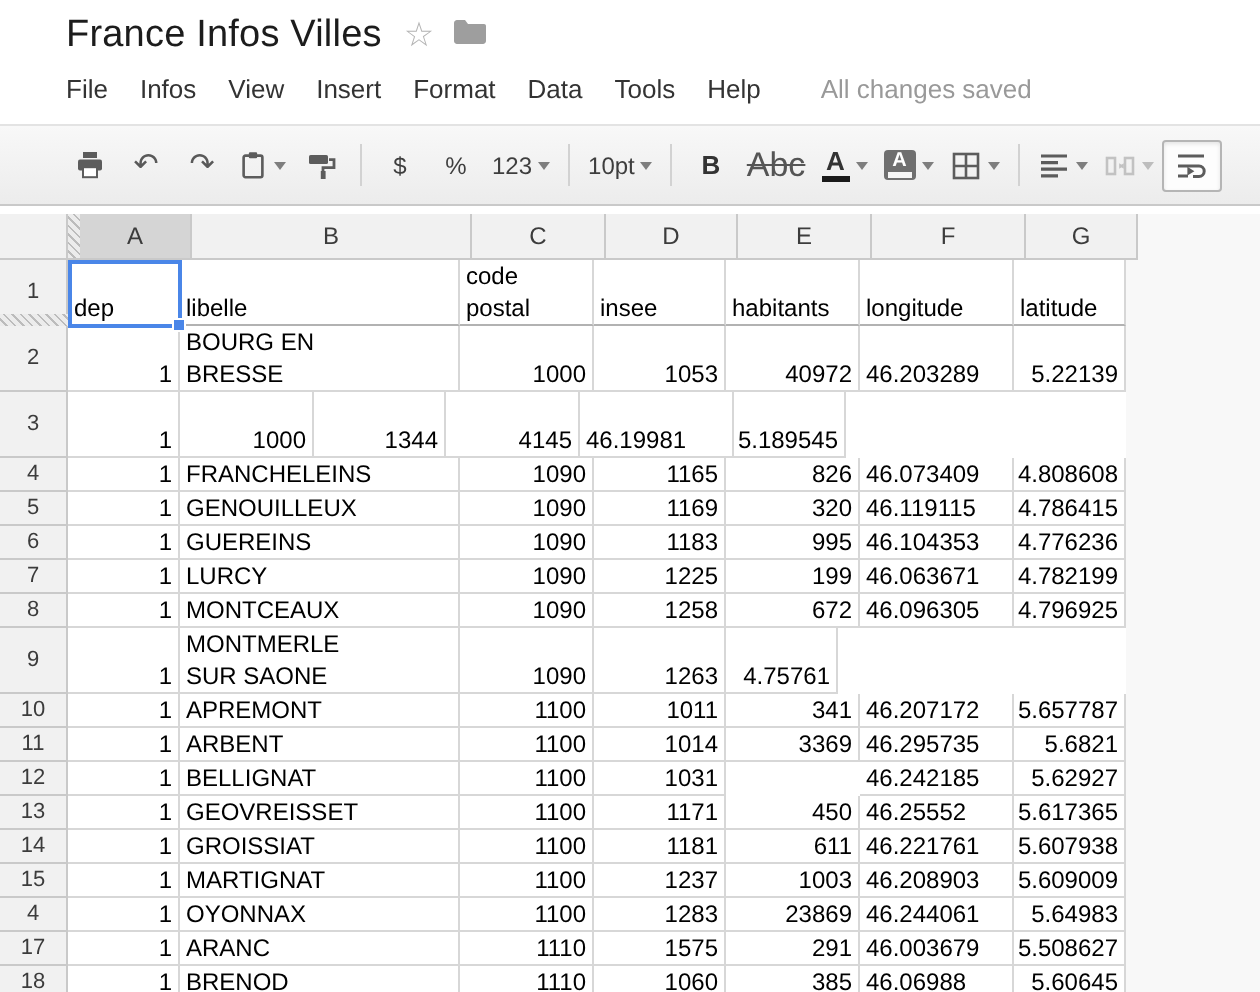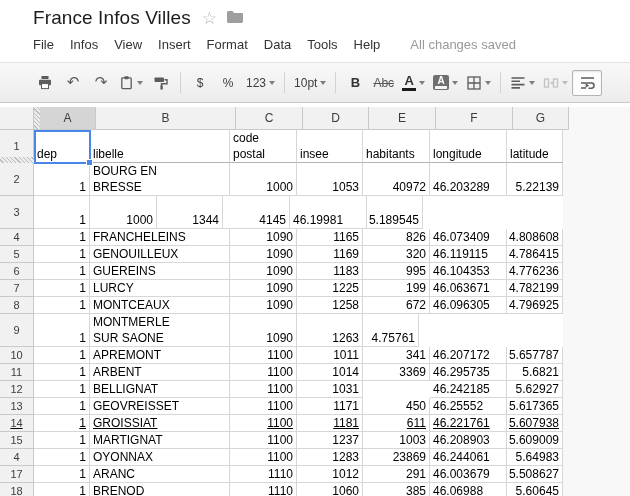--- a/index.html
+++ b/index.html
@@ -24,21 +24,21 @@
            display:flex;align-items:center;padding-left:31px;}
   .tbtn{display:flex;align-items:center;justify-content:center;height:24px;min-width:20px;
         padding:0 4px;color:#5c5c5c;cursor:default;}
   .tbtn svg{display:block;}
   .tsep{width:1px;height:21px;background:#d2d2d2;margin:0 5px;}
   .caret{width:0;height:0;border-left:3.5px solid transparent;border-right:3.5px solid transparent;
          border-top:4px solid #7e7e7e;margin-left:3px;}
   .caret.dim{border-top-color:#bdbdbd;}
   .tb-text{font-size:12px;color:#3e3e3e;}
   .tb-bold{font-size:13px;font-weight:bold;color:#333;}
-  .tb-strike{font-size:12px;color:#555;text-decoration:line-through;}
+  .tb-strike{font-size:17px;color:#555;text-decoration:line-through;}
   .a-color{display:flex;flex-direction:column;align-items:center;}
   .a-color .glyph{font-size:13px;font-weight:bold;color:#333;line-height:13px;}
   .a-color .bar{width:14px;height:3px;background:#1a1a1a;margin-top:1px;}
   .fill-box{width:16px;height:15px;background:#6f6f6f;border-radius:2px;display:flex;flex-direction:column;
             align-items:center;justify-content:flex-start;}
   .fill-box .glyph{color:#fff;font-size:10px;font-weight:bold;line-height:11px;}
   .fill-box .bar{width:12px;height:3px;background:#f5f5f5;margin-top:0px;}
   .tbtn.disabled{color:#c2c2c2;}
   .tbtn.active-box{border:1px solid #b5b5b5;background:#fdfdfd;border-radius:2px;
                    box-shadow:inset 0 1px 2px rgba(0,0,0,.10);height:24px;}
@@ -354,21 +354,21 @@
         <div class="grid-row" style="height: 17px;">
           <div class="rowh">13</div>
           <div class="cell num" style="width: 56px;">1</div>
           <div class="cell" style="width: 140px;">GEOVREISSET</div>
           <div class="cell num" style="width: 67px;">1100</div>
           <div class="cell num" style="width: 66px;">1171</div>
           <div class="cell num" style="width: 67px;">450</div>
           <div class="cell" style="width: 77px;">46.25552</div>
           <div class="cell num" style="width: 56px;">5.617365</div>
         </div>
-        <div class="grid-row" style="height: 17px; text-decoration: underline;">
+        <div class="grid-row" style="height: 17px;">
           <div class="rowh">14</div>
           <div class="cell num" style="width: 56px;">1</div>
           <div class="cell" style="width: 140px;">GROISSIAT</div>
           <div class="cell num" style="width: 67px;">1100</div>
           <div class="cell num" style="width: 66px;">1181</div>
           <div class="cell num" style="width: 67px;">611</div>
           <div class="cell" style="width: 77px;">46.221761</div>
           <div class="cell num" style="width: 56px;">5.607938</div>
         </div>
         <div class="grid-row" style="height: 17px;">
@@ -389,21 +389,21 @@
           <div class="cell num" style="width: 66px;">1283</div>
           <div class="cell num" style="width: 67px;">23869</div>
           <div class="cell" style="width: 77px;">46.244061</div>
           <div class="cell num" style="width: 56px;">5.64983</div>
         </div>
         <div class="grid-row" style="height: 17px;">
           <div class="rowh">17</div>
           <div class="cell num" style="width: 56px;">1</div>
           <div class="cell" style="width: 140px;">ARANC</div>
           <div class="cell num" style="width: 67px;">1110</div>
-          <div class="cell num" style="width: 66px;">1012</div>
+          <div class="cell num" style="width: 66px;">1575</div>
           <div class="cell num" style="width: 67px;">291</div>
           <div class="cell" style="width: 77px;">46.003679</div>
           <div class="cell num" style="width: 56px;">5.508627</div>
         </div>
         <div class="grid-row" style="height: 17px;">
           <div class="rowh">18</div>
           <div class="cell num" style="width: 56px;">1</div>
           <div class="cell" style="width: 140px;">BRENOD</div>
           <div class="cell num" style="width: 67px;">1110</div>
           <div class="cell num" style="width: 66px;">1060</div>

